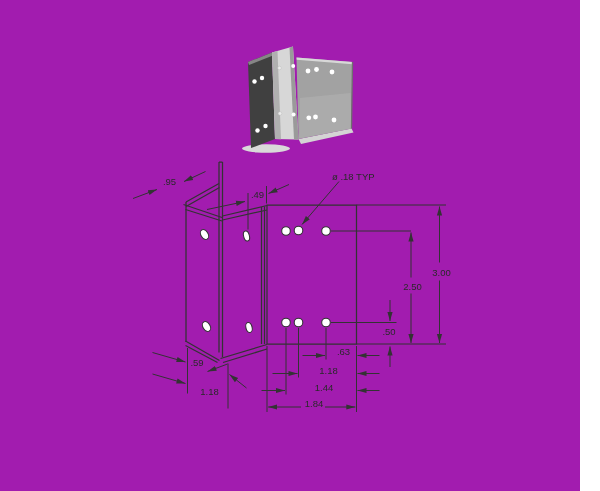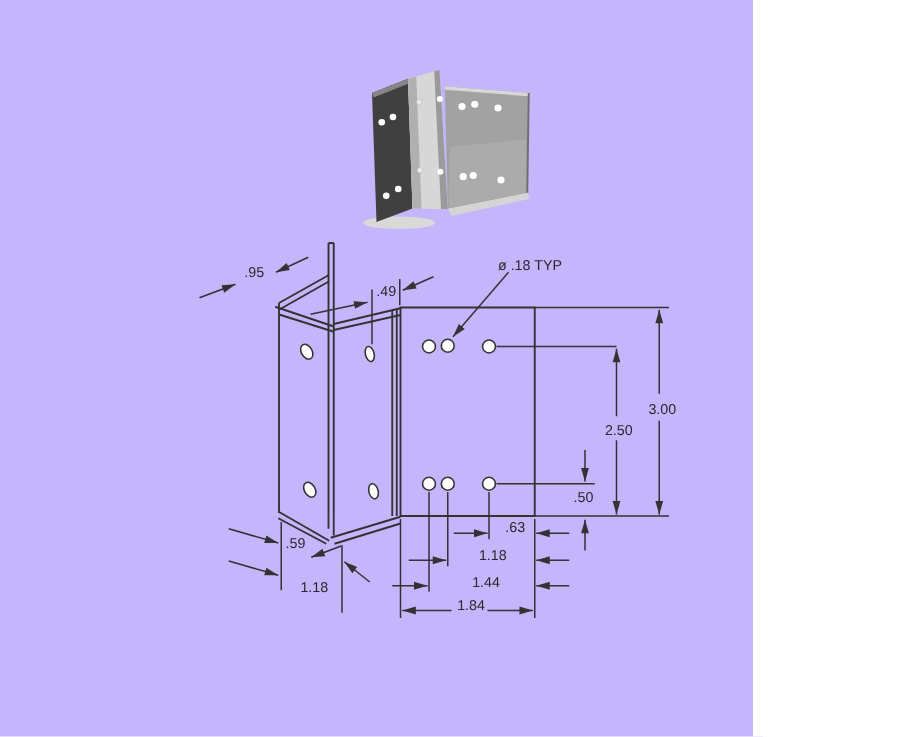--- a/index.html
+++ b/index.html
@@ -1,16 +1,16 @@
 <!DOCTYPE html>
 <html><head>
 <meta charset="utf-8">
 <style>
   html,body{margin:0;padding:0;background:#fff;}
-  #stage{position:relative;width:502px;height:491px;background:#c4b5fd;overflow:hidden;
+  #stage{position:relative;width:580px;height:491px;background:#a21caf;overflow:hidden;
          font-family:"Liberation Sans",sans-serif;}
   svg{position:absolute;left:0;top:0;}
   .ln{stroke:#333;fill:none;stroke-width:1;}
   .ln2{stroke:#333;fill:none;stroke-width:1.25;}
   .hole{fill:#fff;stroke:#333;stroke-width:1.05;}
   .dim{font:9.5px "Liberation Sans",sans-serif;fill:#2a2a2a;}
 </style>
 </head>
 <body>
 

